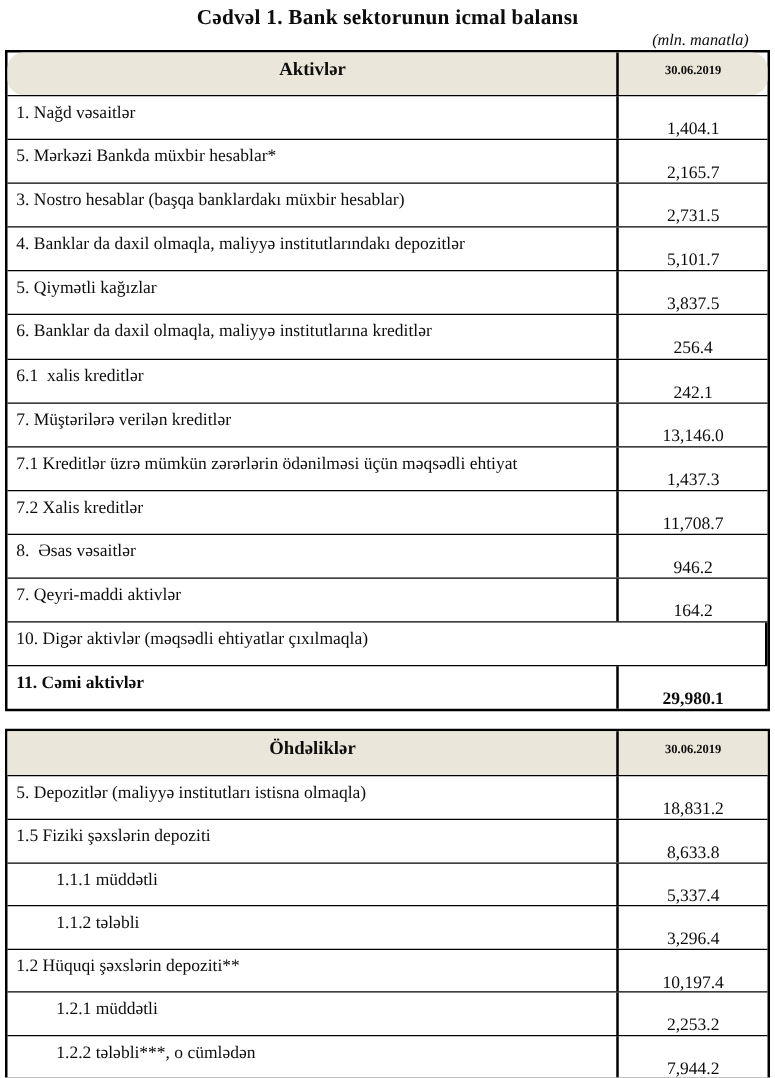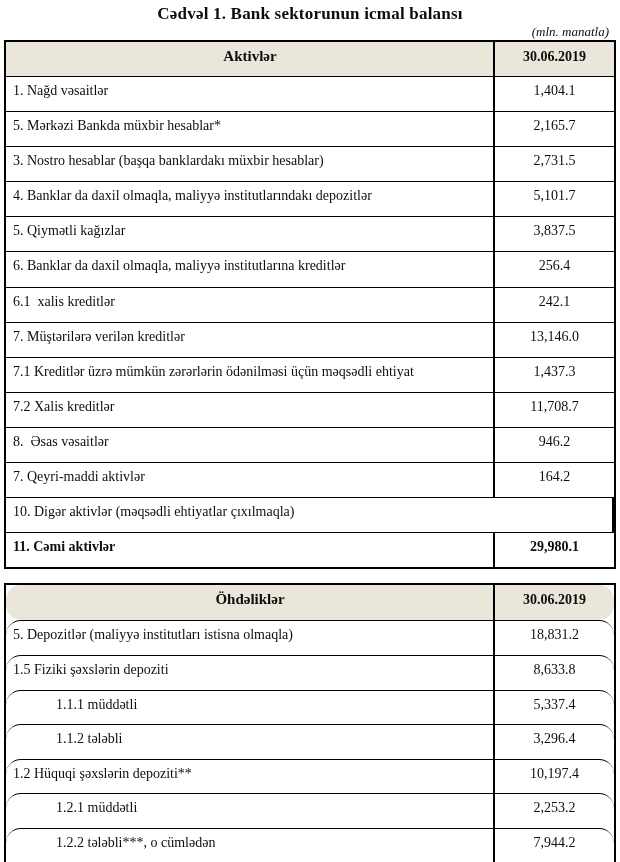--- a/index.html
+++ b/index.html
@@ -15,21 +15,21 @@
   .title {
     margin-top: 4px;
     text-align: center;
     font-size: 17px;
     line-height: 20px;
     font-weight: bold;
     letter-spacing: 0.2px;
   }
   .unit-note {
     text-align: right;
-    padding-right: 11px;
+    padding-right: 21px;
     font-size: 13px;
     line-height: 14px;
     font-style: italic;
     margin-top: 1px;
     margin-bottom: 1px;
   }
 
   .btable {
     margin: 0 4px;
     border: 2px solid #000;
@@ -49,45 +49,45 @@
     padding: 5px 6px 0 7px;
     font-size: 14px;
     line-height: 17px;
     white-space: pre-wrap;
     overflow: hidden;
   }
   .tvalue {
     flex: 0 0 119px;
     width: 119px;
     text-align: center;
-    padding-top: 5px;
+    padding-top: 18px;
     font-size: 14px;
     line-height: 17px;
   }
 
   .thead { background: #eae6d9; }
   .thead .tlabel {
     text-align: center;
     font-weight: bold;
     font-size: 15px;
     padding-top: 6px;
   }
   .thead .tvalue {
     font-weight: bold;
-    font-size: 14px;
+    font-size: 10px;
     padding-top: 6px;
   }
 
   .t1 .trow { height: 35.1px; }
-  .t1 .thead { height: 34px; }
-  .t2 .trow { height: 34.6px; border-radius: 15px; }
+  .t1 .thead { height: 34px; border-radius: 13px; }
+  .t2 .trow { height: 34.6px; }
   .t2 .thead { height: 35px; }
 
   .bold .tlabel, .bold .tvalue { font-weight: bold; }
-  .indent .tlabel { padding-left: 26px; margin-left: 24px; }
+  .indent .tlabel { padding-left: 39px; }
 </style>
 </head>
 <body>
 
 <div class="page">
 
   <div class="title">Cədvəl 1. Bank sektorunun icmal balansı</div>
   <div class="unit-note">(mln. manatla)</div>
 
   <div class="btable t1">

